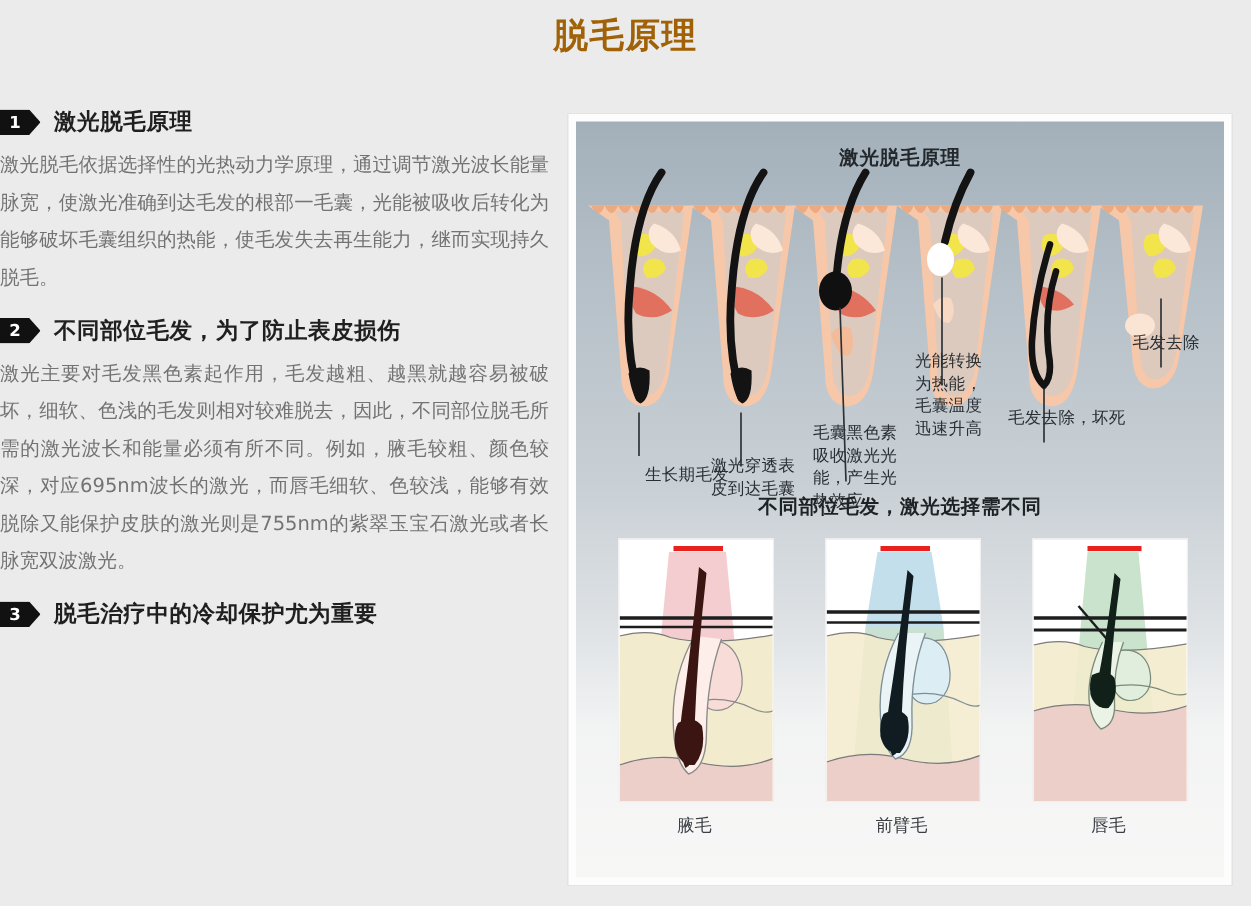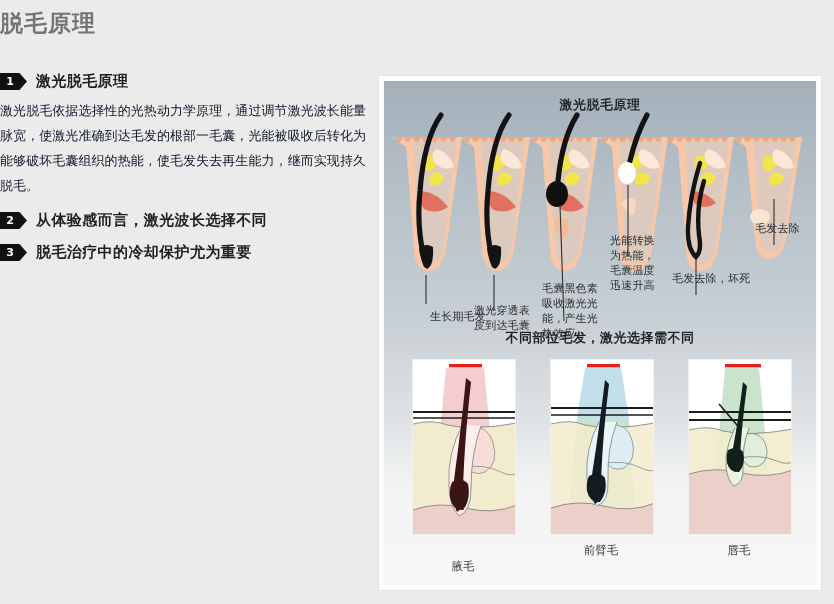--- a/index.html
+++ b/index.html
@@ -5,21 +5,22 @@
   html,body{margin:0;padding:0;}
   body{
     width:834px;height:604px;
     background:#ebebeb;
     font-family:"DejaVu Sans","Liberation Sans",sans-serif;
     overflow:hidden;
     position:relative;
   }
   .page-title{
     position:absolute;top:8px;left:0;width:834px;
-    font-size:23px;font-weight:bold;color:#737373;
+    text-align:center;
+    font-size:23px;font-weight:bold;color:#a16207;
     letter-spacing:1px;
   }
   
   .article{
     position:absolute;left:0;top:72px;width:366px;
   }
   .section{margin-bottom:13px;}
   .sec-head{
     display:flex;align-items:center;height:19px;margin-bottom:7px;
   }
@@ -30,21 +31,21 @@
     display:flex;align-items:center;justify-content:center;
     padding-right:7px;box-sizing:border-box;
     clip-path:polygon(0 0,72% 0,100% 50%,72% 100%,0 100%);
   }
   .sec-title{
     margin-left:9px;
     font-size:15px;font-weight:bold;color:#1f1f1f;
     letter-spacing:.4px;white-space:nowrap;
   }
   .sec-body{
-    font-size:13px;line-height:25px;color:#0f172a;
+    font-size:13px;line-height:25px;color:#737373;
     text-align:justify;
     letter-spacing:0px;
   }
   
   .panel{
     position:absolute;left:378px;top:75px;
     width:444px;height:516px;
     background:#fdfdfd;
     border:1px solid #e3e3e3;
     box-sizing:border-box;
@@ -86,22 +87,23 @@
     <div class="sec-head">
       <div class="badge">1</div>
       <div class="sec-title">激光脱毛原理</div>
     </div>
     <div class="sec-body">激光脱毛依据选择性的光热动力学原理，通过调节激光波长能量脉宽，使激光准确到达毛发的根部一毛囊，光能被吸收后转化为能够破坏毛囊组织的热能，使毛发失去再生能力，继而实现持久脱毛。</div>
   </div>
 
   <div class="section">
     <div class="sec-head">
       <div class="badge">2</div>
-      <div class="sec-title">从体验感而言，激光波长选择不同</div>
-    </div>
+      <div class="sec-title">不同部位毛发，为了防止表皮损伤</div>
+    </div>
+    <div class="sec-body">激光主要对毛发黑色素起作用，毛发越粗、越黑就越容易被破坏，细软、色浅的毛发则相对较难脱去，因此，不同部位脱毛所需的激光波长和能量必须有所不同。例如，腋毛较粗、颜色较深，对应695nm波长的激光，而唇毛细软、色较浅，能够有效脱除又能保护皮肤的激光则是755nm的紫翠玉宝石激光或者长脉宽双波激光。</div>
   </div>
 
   <div class="section">
     <div class="sec-head">
       <div class="badge">3</div>
       <div class="sec-title">脱毛治疗中的冷却保护尤为重要</div>
     </div>
   </div>
 
 </div>
@@ -257,18 +259,18 @@
         <path d="M0,114 q26,-8 52,-1 q28,6 52,-3 L104,176 L0,176 Z" fill="#eccfc9"></path>
         <path d="M0,114 q26,-8 52,-1 q28,6 52,-3" fill="none" stroke="#7a7a7a" stroke-width=".8"></path>
         <path d="M56,74 q16,-3 21,11 q4,15 -7,21 q-12,4 -17,-8 q-3,-14 3,-24z" fill="#e2eedd" stroke="#7a8a78" stroke-width=".8"></path>
         <path d="M50,98 q22,-4 38,3 q9,4 16,1" fill="none" stroke="#7a8a78" stroke-width=".8"></path>
         <path d="M46,68 q-10,20 -9,38 q1,14 8,20 q10,-3 9,-18 q-1,-22 6,-40" fill="#eaf3e6" stroke="#7a8a78" stroke-width=".9"></path>
         <path d="M54,22 Q49,62 44,88 Q41,102 46,112 Q53,108 51,96 Q53,62 58,26" fill="#12201a"></path>
         <path d="M39,90 q10,-5 15,2 q3,12 -4,20 q-9,1 -12,-9 q-1,-8 1,-13z" fill="#12201a"></path>
       </svg>
     </div>
 
-    <div class="cap" style="left:34px;top:462px;margin-top:16px;">腋毛</div>
+    <div class="cap" style="left:34px;top:462px;">腋毛</div>
     <div class="cap" style="left:172px;top:462px;">前臂毛</div>
     <div class="cap" style="left:310px;top:462px;">唇毛</div>
 
   </div>
 </div>
 
 </body></html>

